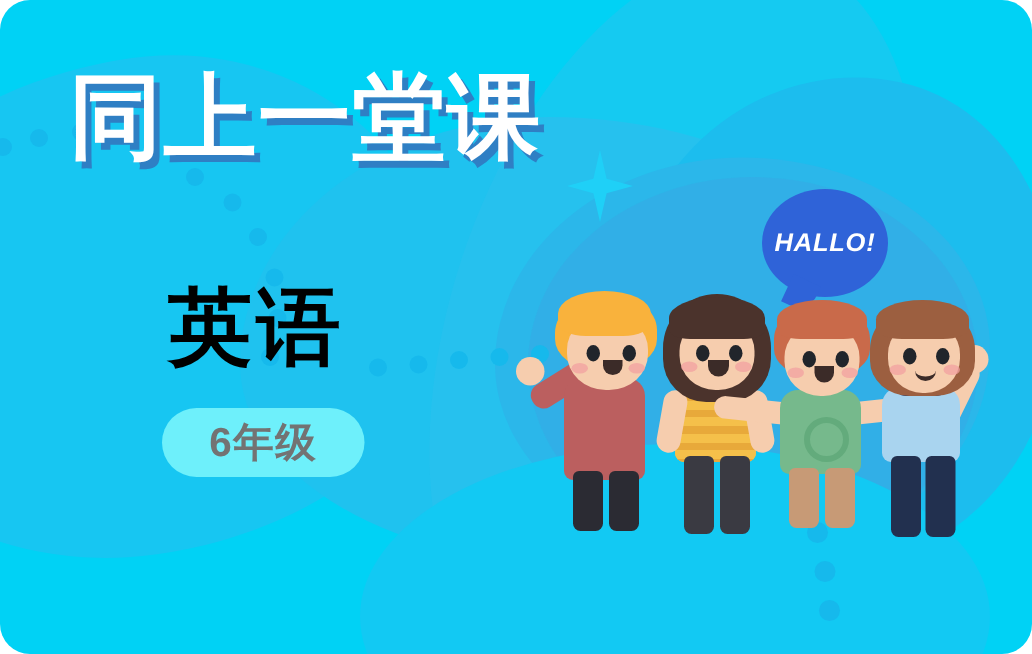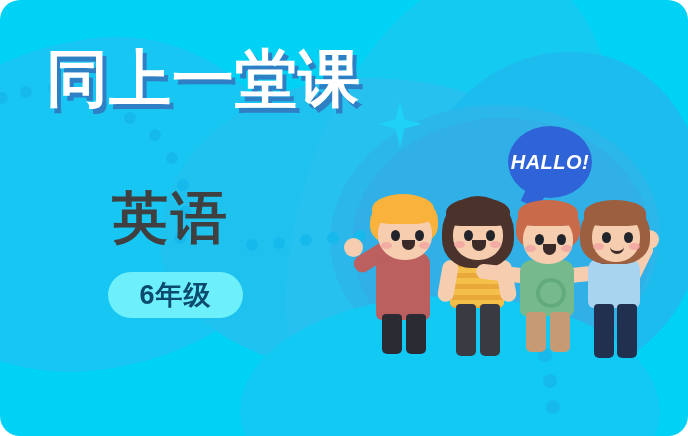--- a/index.html
+++ b/index.html
@@ -111,21 +111,21 @@
   }
   .bubble::after{
     content:"";position:absolute;
     width:20px;height:20px;background:#2f63d8;
     border-radius:0 0 14px 0;
   }
   .bubble-hi{left:400px;top:136px;width:68px;height:68px;}
   .bubble-hi span{font-size:21px;}
   .bubble-hi::after{left:14px;bottom:-9px;transform:rotate(20deg);}
   .bubble-hallo{left:508px;top:126px;width:84px;height:72px;}
-  .bubble-hallo span{font-size:20px;}
+  .bubble-hallo span{font-size:17px;}
   .bubble-hallo::after{left:16px;bottom:-8px;transform:rotate(25deg);}
 
   
   .kids{position:absolute;left:358px;top:190px;width:300px;height:170px;}
   .kid{position:absolute;}
 
   .head{position:absolute;border-radius:46% 46% 48% 48%;}
   .hair{position:absolute;}
   .eye{position:absolute;width:9px;height:11px;border-radius:50%;background:#21252b;}
   .cheek{position:absolute;width:11px;height:7px;border-radius:50%;opacity:.75;}
@@ -167,23 +167,23 @@
       <div class="dot" style="left: 300px; top: 234px; width: 12px; height: 12px; background: rgb(22, 185, 236);"></div>
       <div class="dot" style="left: 327px; top: 232px; width: 12px; height: 12px; background: rgb(22, 185, 236);"></div>
       <div class="dot" style="left: 354px; top: 230px; width: 12px; height: 12px; background: rgb(22, 185, 236);"></div>
       <div class="dot" style="left: 538px; top: 348px; width: 14px; height: 14px; background: rgb(22, 185, 236);"></div>
       <div class="dot" style="left: 543px; top: 374px; width: 14px; height: 14px; background: rgb(22, 185, 236);"></div>
       <div class="dot" style="left: 546px; top: 400px; width: 14px; height: 14px; background: rgb(22, 185, 236);"></div>
     </div>
 
   <div class="title-block">
     <div class="main-title" style="color: rgb(255, 255, 255); text-shadow: rgb(47, 127, 196) 4px 5px 0px;">同上一堂课</div>
-    <div class="subject" style="color: #404040;">英语</div>
+    <div class="subject" style="color: #000000;">英语</div>
     <div class="grade-badge" style="background: rgb(110, 240, 251);">
-      <span style="color: #0c4a6e;">6年级</span>
+      <span style="color: #737373;">6年级</span>
     </div>
   </div>
 
   <div class="bubble bubble-hallo" style="background: rgb(47, 99, 216);">
     <span style="color: rgb(255, 255, 255);">HALLO!</span>
   </div>
 
   <div class="kids">
 
     <div class="kid">

